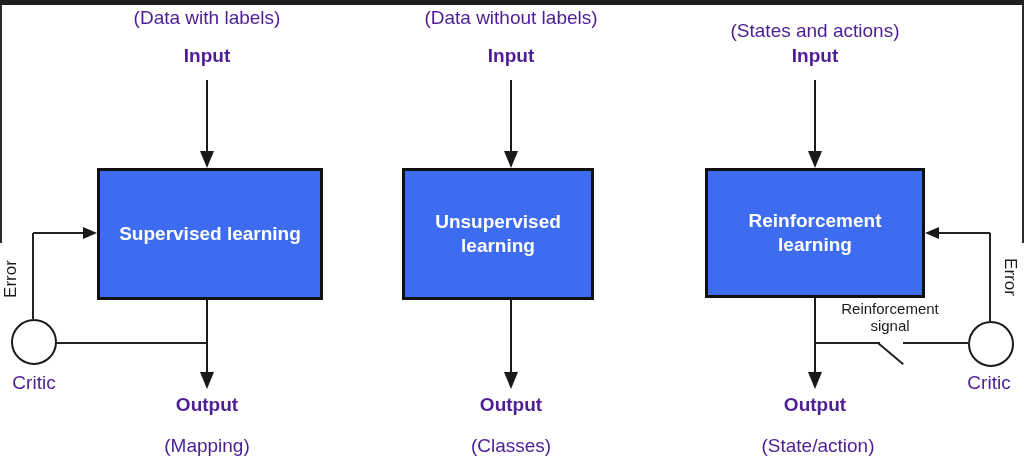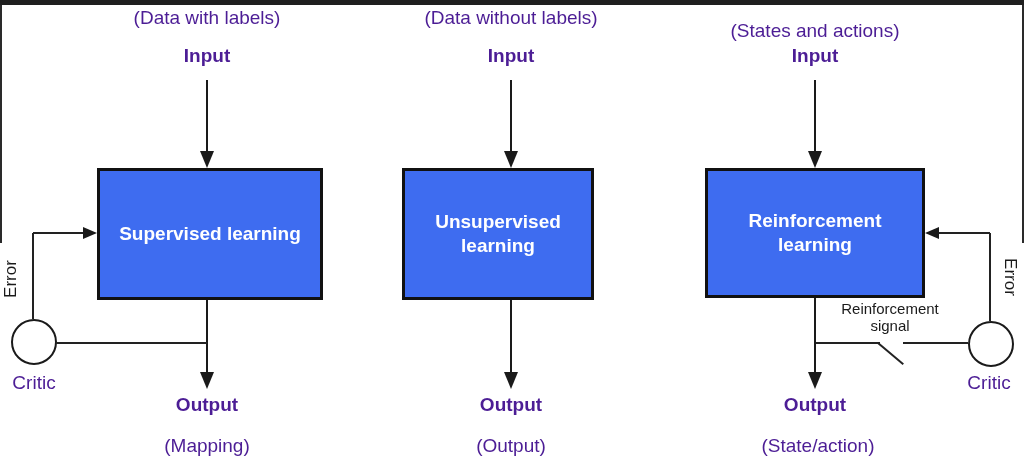--- a/index.html
+++ b/index.html
@@ -88,21 +88,21 @@
   <div class="mlbox" style="left:402px;top:168px;width:192px;height:132px;">
     <div>
       <span>Unsupervised</span>
       <span>learning</span>
     </div>
   </div>
 
   <div class="vline" style="left:510px;top:300px;height:72px;"></div>
   <div class="arrow-down" style="left:504px;top:372px;"></div>
   <div class="lbl bold" style="left:511px;top:394px;">Output</div>
-  <div class="lbl" style="left:511px;top:435px;">(Output)</div>
+  <div class="lbl" style="left:511px;top:435px;">(Classes)</div>
 
   <div class="lbl" style="left:815px;top:20px;">(States and actions)</div>
   <div class="lbl bold" style="left:815px;top:45px;">Input</div>
   <div class="vline" style="left:814px;top:80px;height:72px;"></div>
   <div class="arrow-down" style="left:808px;top:151px;"></div>
 
   <div class="mlbox" style="left:705px;top:168px;width:220px;height:130px;">
     <div>
       <span>Reinforcement</span>
       <span>learning</span>

